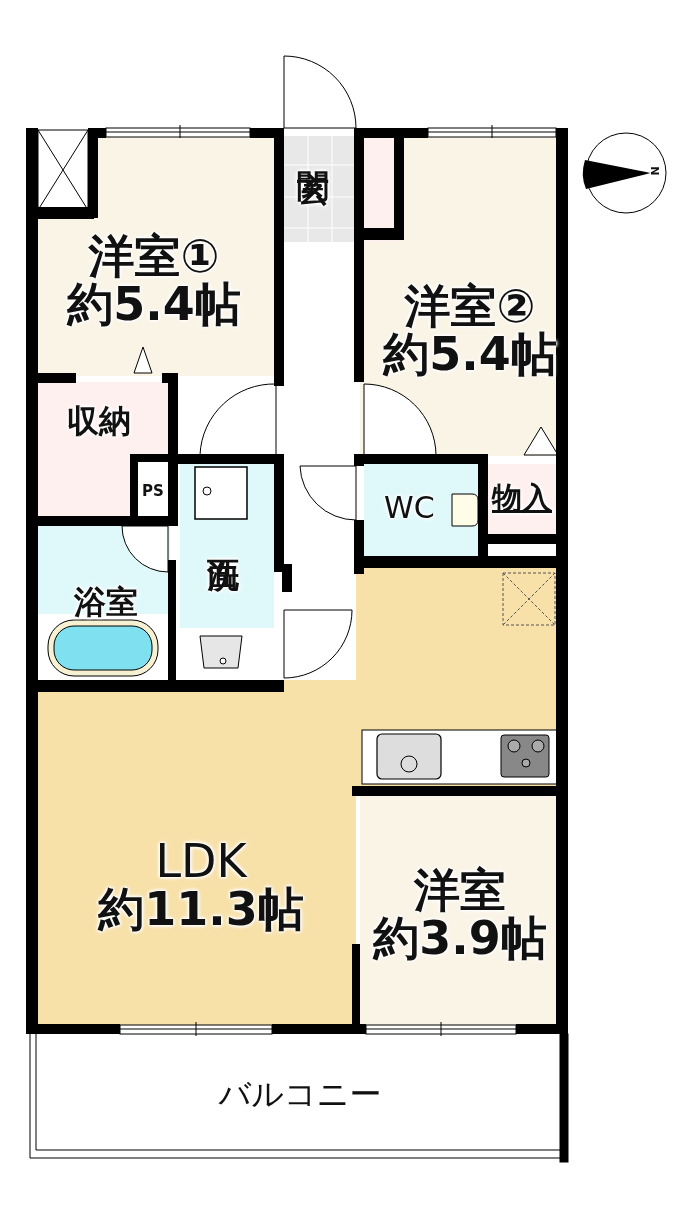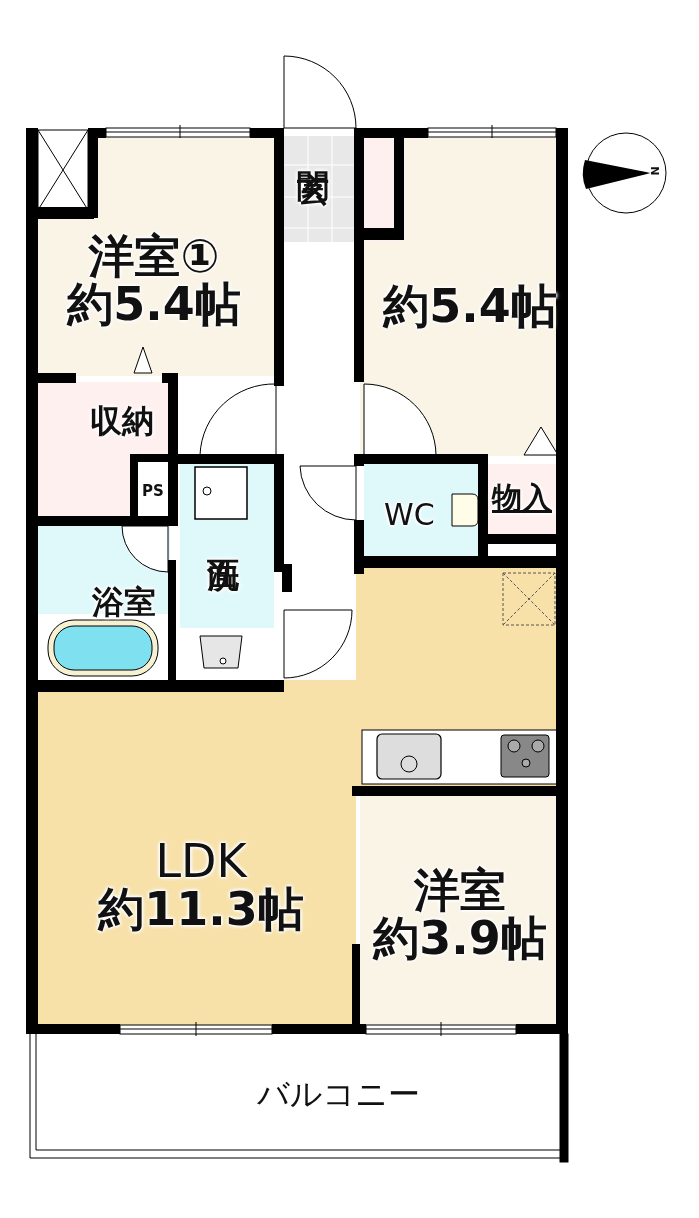--- a/index.html
+++ b/index.html
@@ -2,21 +2,21 @@
 <html><head>
 <meta charset="utf-8">
 <style>
   html,body{margin:0;padding:0;background:#fff;}
   body{width:699px;height:1218px;position:relative;overflow:hidden;font-family:"DejaVu Sans","Liberation Sans",sans-serif;}
   #plan{position:absolute;left:0;top:0;}
   .lbl{position:absolute;color:#111;font-weight:bold;text-align:center;line-height:1.05;
        text-shadow:0 0 3px #fff,0 0 3px #fff,0 0 4px #fff,0 0 5px #fff;white-space:nowrap;}
   .lbl .line{display:block;}
   .big{font-size:46px;}
-  .mid{font-size:32px;text-align:right;}
+  .mid{font-size:32px;}
   .sm{font-size:30px;}
   .vert{writing-mode:vertical-rl;}
 </style>
 </head>
 <body>
 
 <svg id="plan" width="699" height="1218" viewBox="0 0 699 1218" xmlns="http://www.w3.org/2000/svg">
 
   <g>
 
@@ -180,28 +180,29 @@
     <circle cx="626" cy="173" r="40" fill="#fff" stroke="#000" stroke-width="1"></circle>
     <path d="M585,160 Q580,175 586,189 L651,173 Z" fill="#000"></path>
   </g>
 </svg>
 
 <div class="lbl big" style="left:64px;top:232px;width:180px;">
   <span class="line">洋室①</span>
   <span class="line">約5.4帖</span>
 </div>
 <div class="lbl big" style="left:380px;top:282px;width:180px;">
+  <span class="line">洋室②</span>
   <span class="line">約5.4帖</span>
 </div>
 <div class="lbl mid vert" style="left:296px;top:146px;">玄関</div>
 <div class="lbl mid" style="left:44px;top:405px;width:110px;">収納</div>
 <div class="lbl" style="left:138px;top:484px;width:30px;font-size:15px;font-weight:bold;">PS</div>
 <div class="lbl mid vert" style="left:206px;top:534px;">洗面</div>
 <div class="lbl mid" style="left:56px;top:586px;width:100px;">浴室</div>
-<div class="lbl sm" style="left:384px;top:492px;font-weight:normal;margin-top:7px;">WC</div>
+<div class="lbl sm" style="left:384px;top:492px;font-weight:normal;">WC</div>
 <div class="lbl sm" style="left:482px;top:482px;width:80px;text-decoration:underline;">物入</div>
 <div class="lbl big" style="left:96px;top:814px;width:210px;">
   <span class="line" style="font-weight:normal;margin-top:23px;">LDK</span>
   <span class="line">約11.3帖</span>
 </div>
 <div class="lbl big" style="left:370px;top:866px;width:180px;">
   <span class="line">洋室</span>
   <span class="line">約3.9帖</span>
 </div>
 <div class="lbl mid" style="left:180px;top:1078px;width:240px;font-weight:normal;">バルコニー</div>

